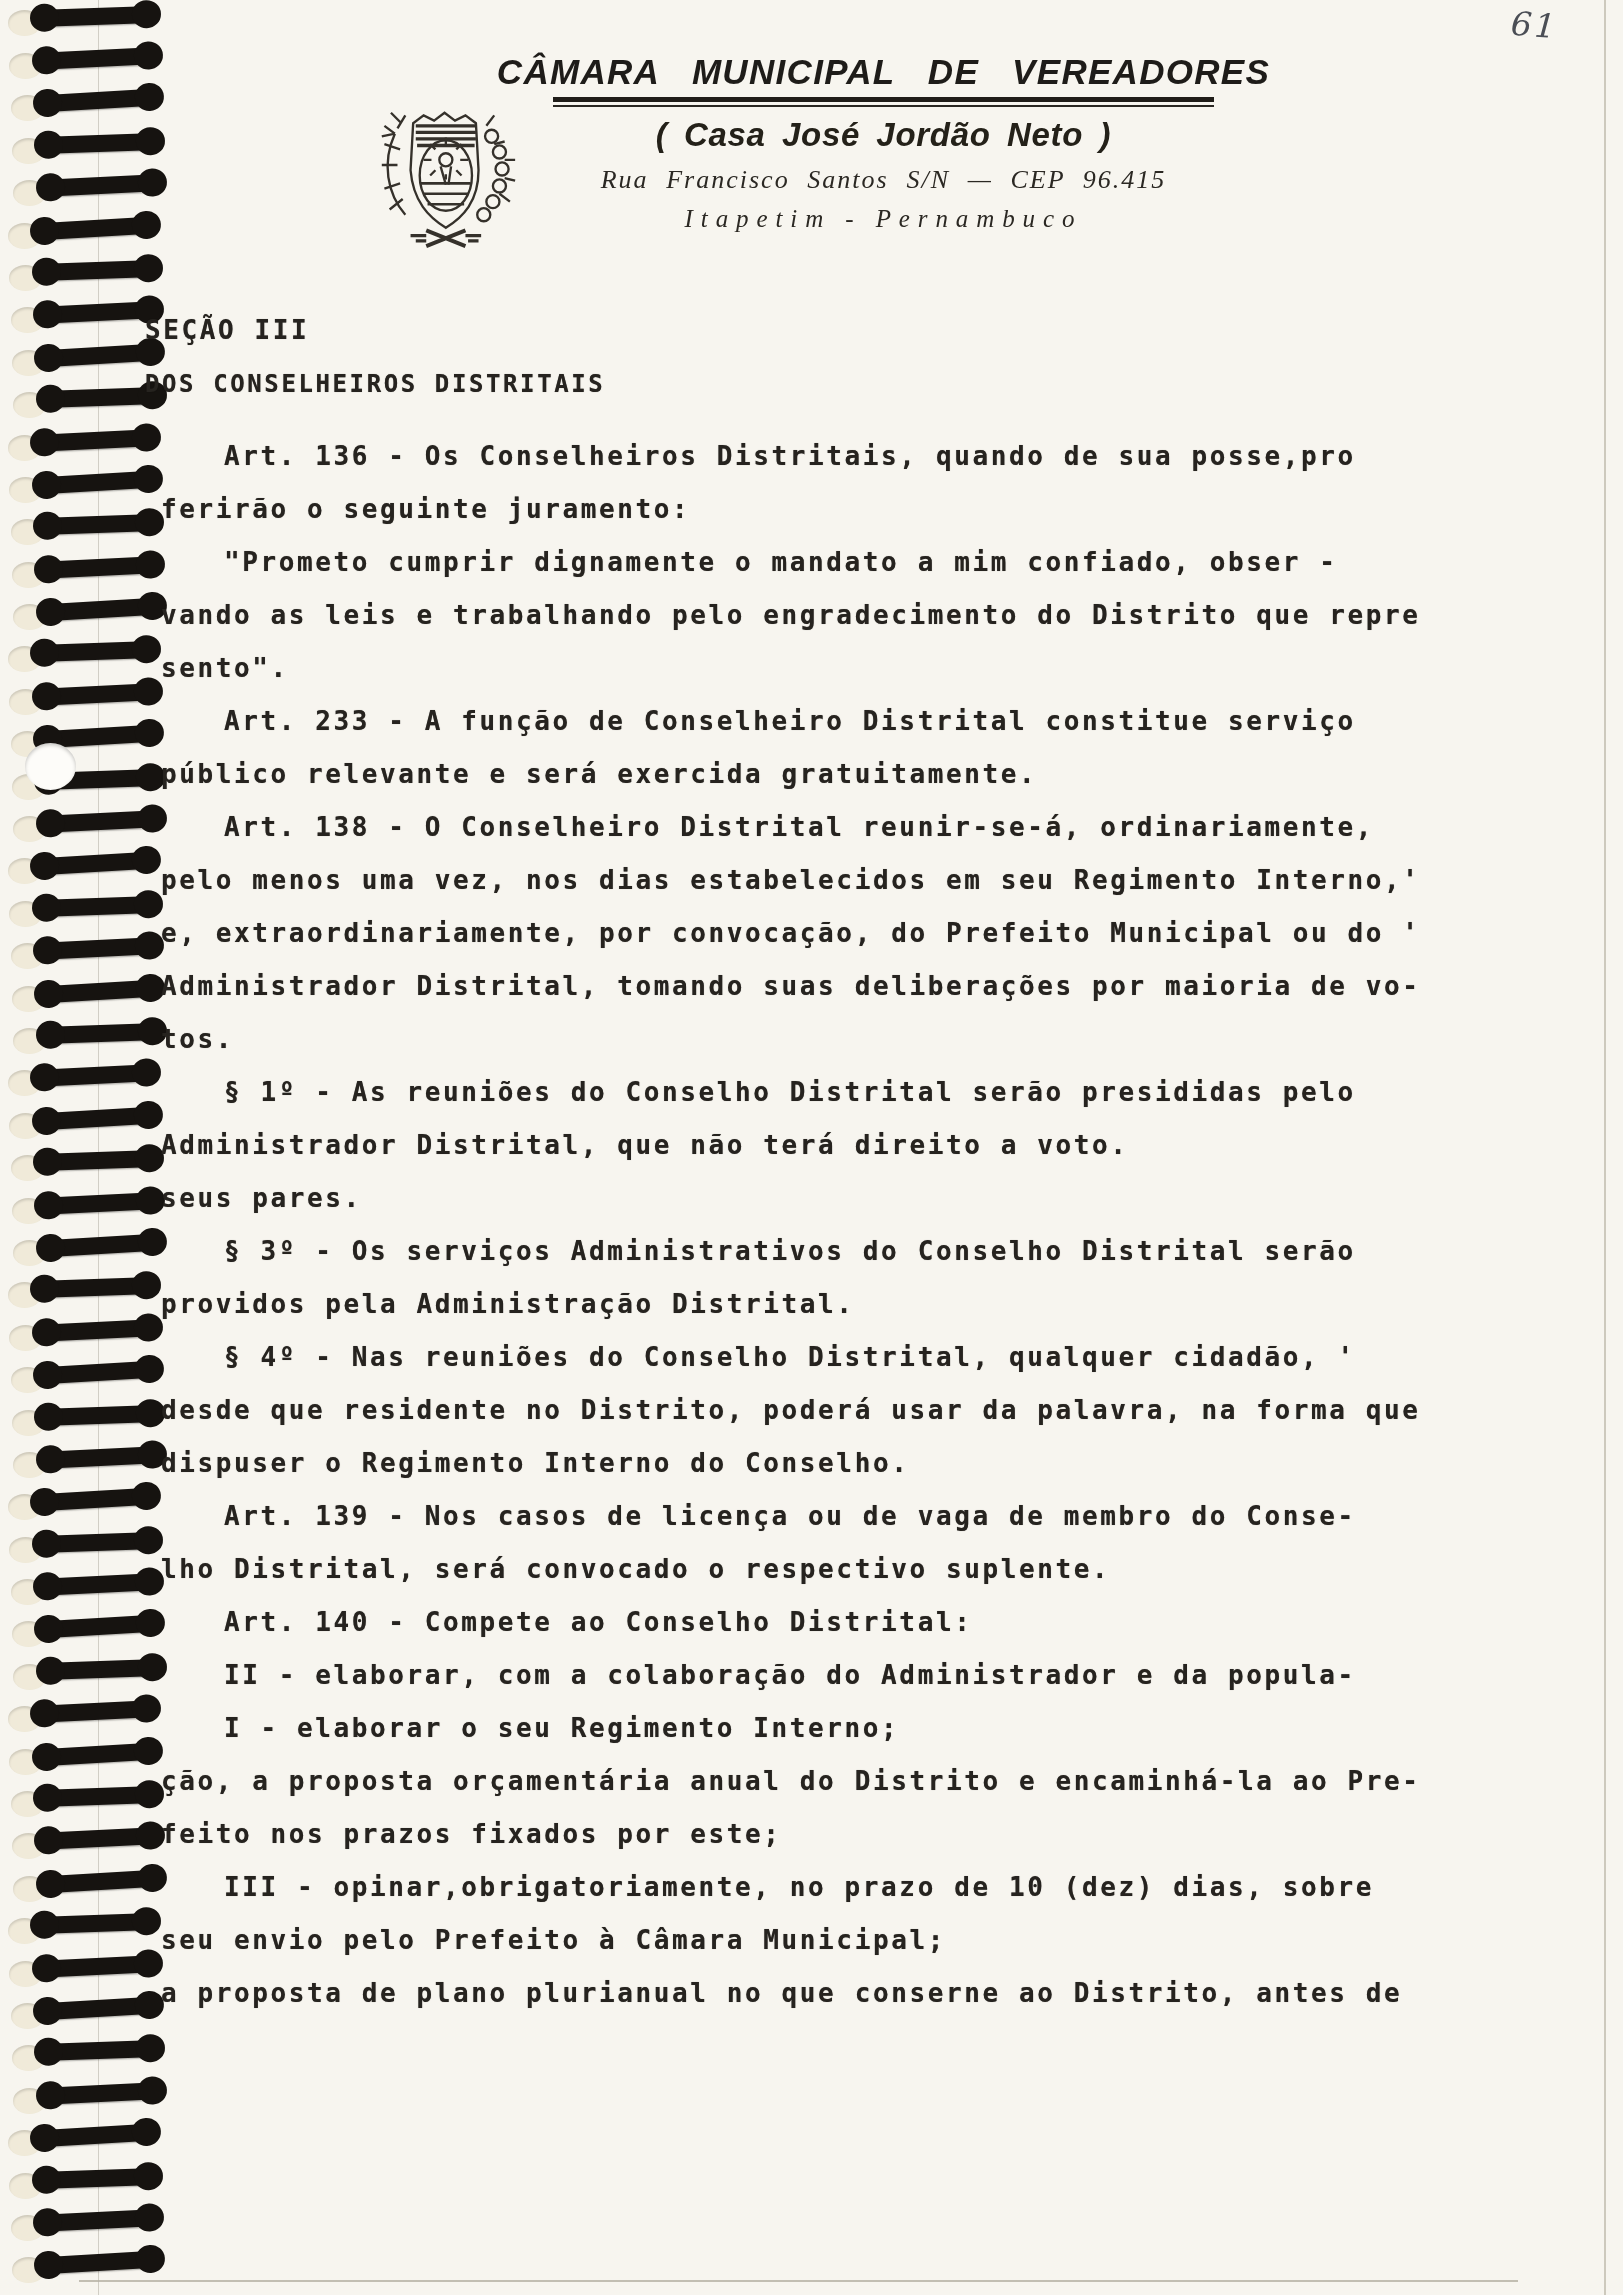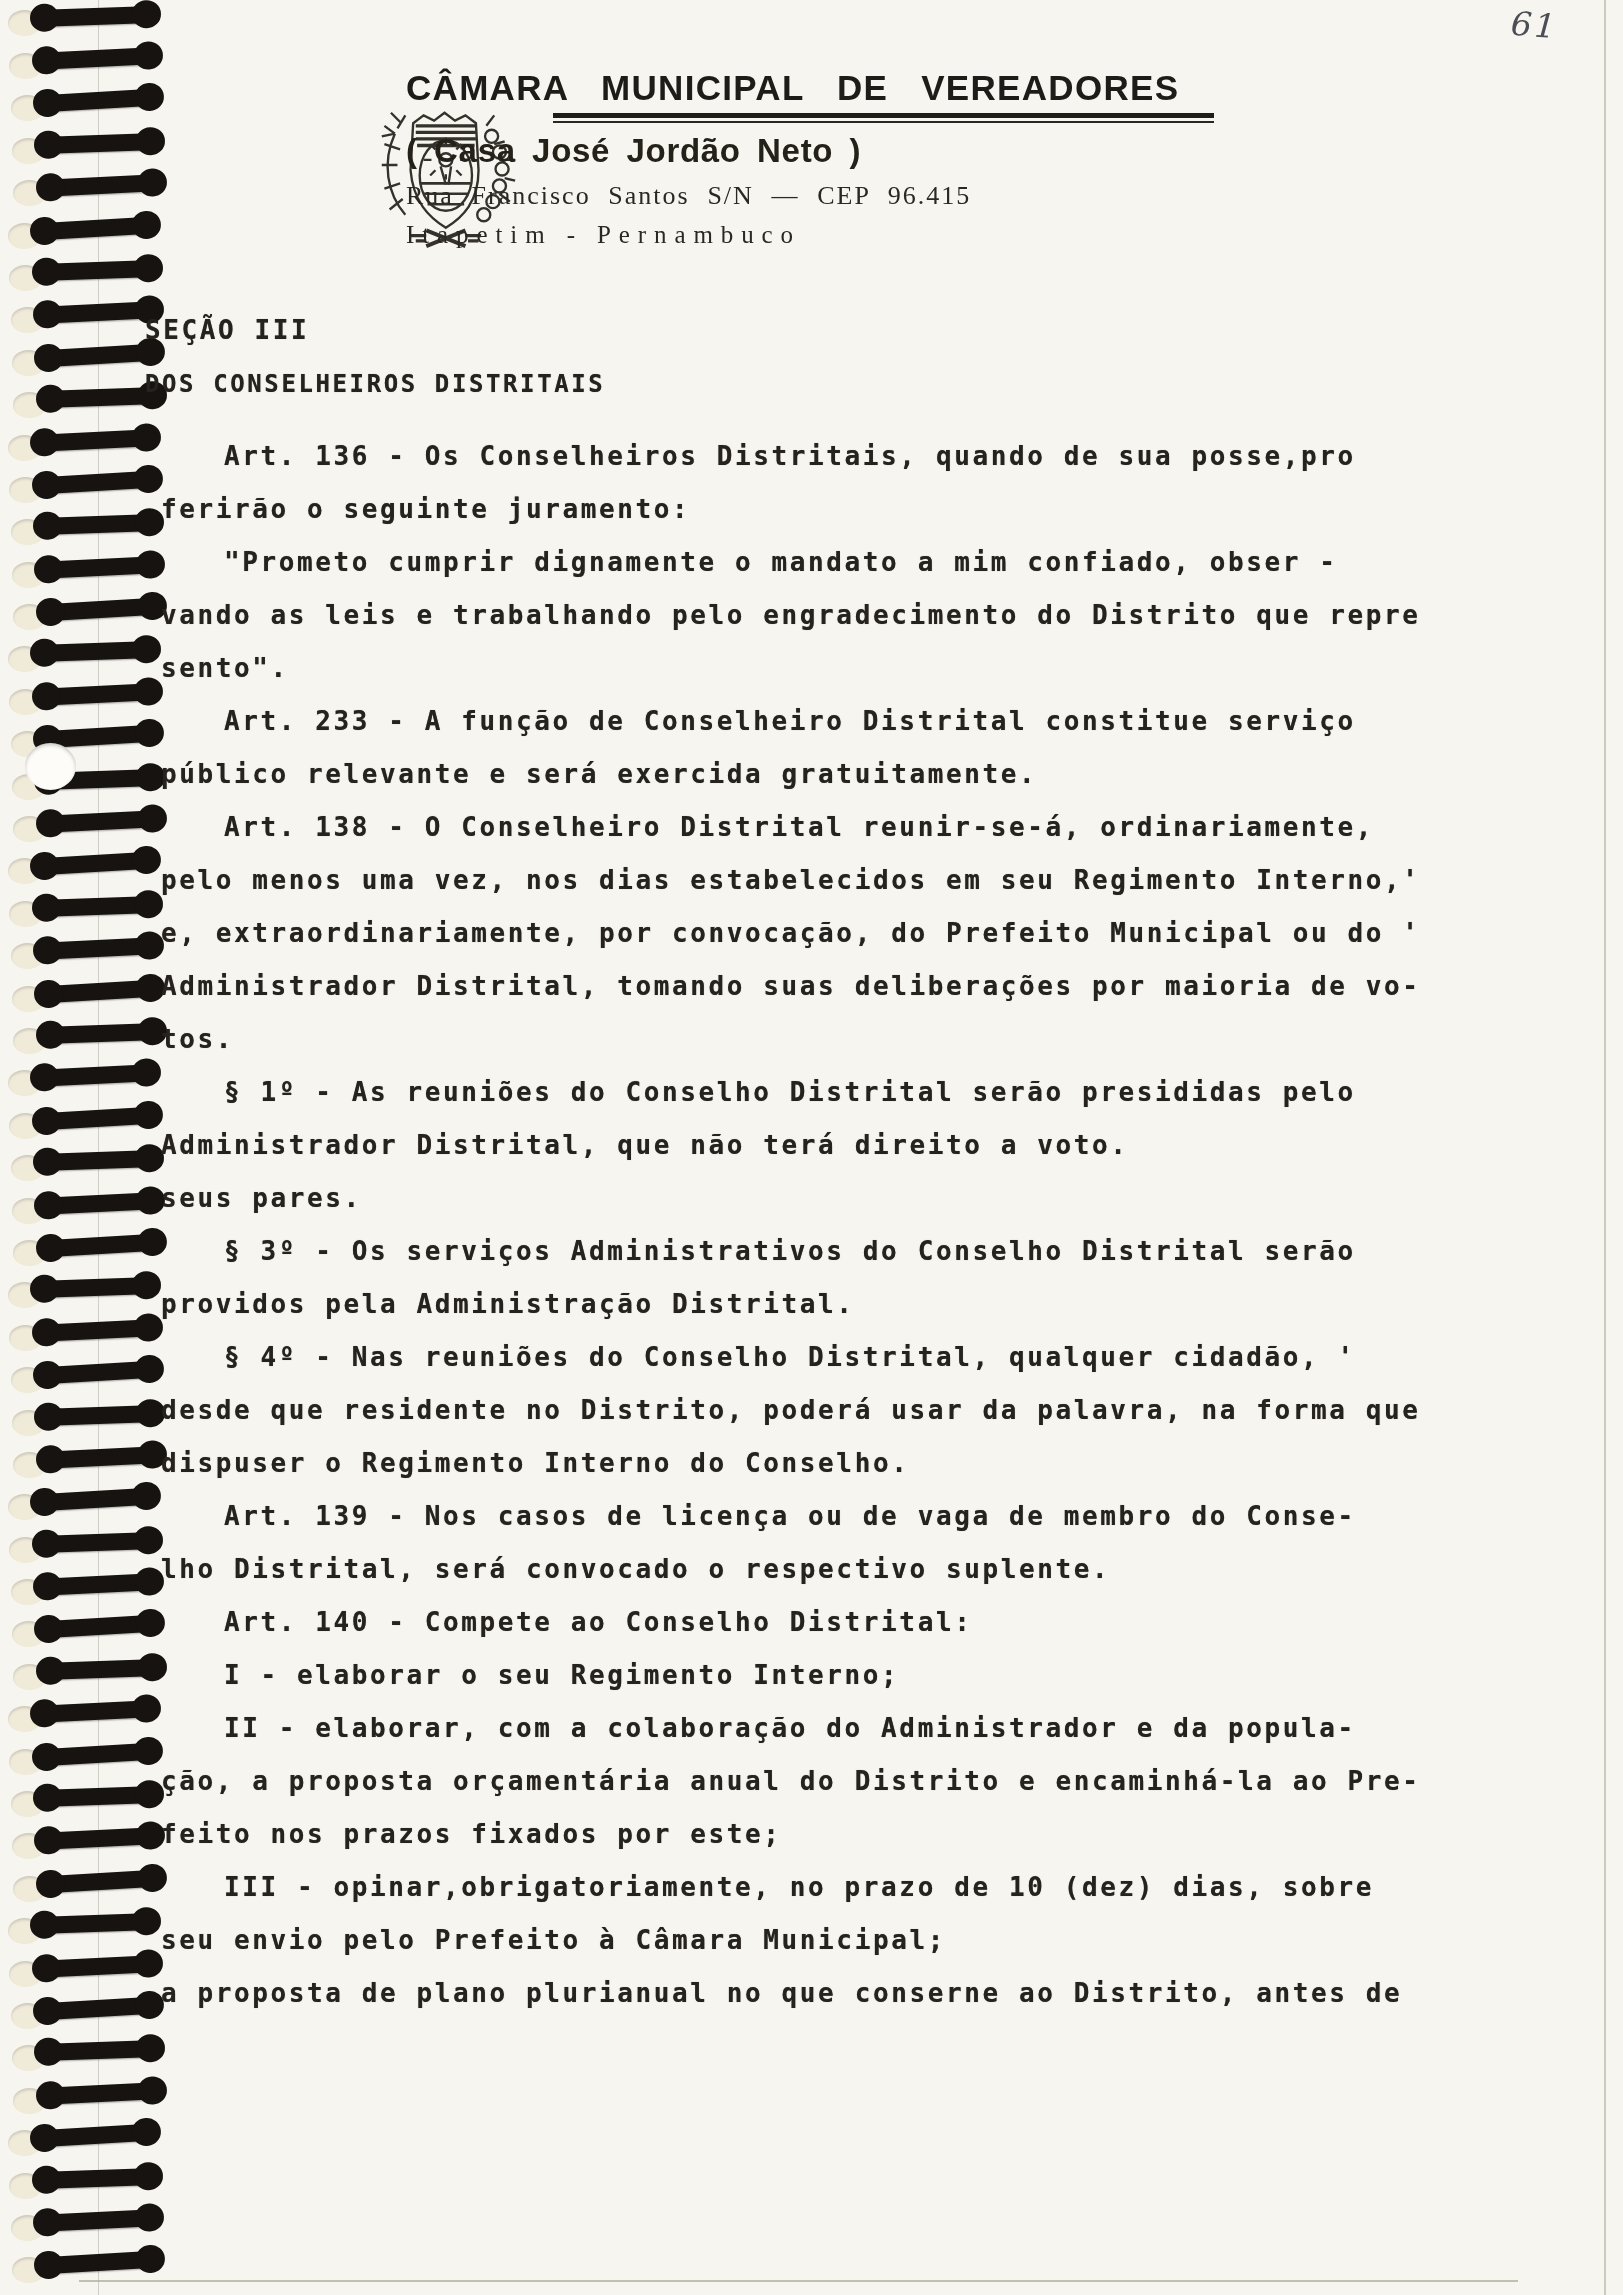--- a/index.html
+++ b/index.html
@@ -30,21 +30,21 @@
         box-shadow:inset 0 2px 3.9px rgba(0,0,0,.22);}
   
   .edge-right{position:absolute;left:1604px;top:0;width:2px;height:100%;background:#bab6a8;opacity:.7;}
   .edge-bottom{position:absolute;left:79px;top:2280px;width:1439px;height:2px;background:#b4b0a2;opacity:.8;}
   
   .pageno{position:absolute;left:1511px;top:6.5px;width:92px;
         font-family:"DejaVu Serif", serif;font-style:italic;
         font-size:33px;color:#4b4e55;transform:rotate(4deg);
         letter-spacing:2.6px;}
   
-  .letterhead{position:absolute;left:406px;top:68px;width:955px;text-align:left;color:#23211d;}
+  .letterhead{position:absolute;left:406px;top:52px;width:955px;text-align:center;color:#23211d;font-style:italic;}
   .org{font-family:"Liberation Sans", sans-serif;font-weight:bold;
         font-size:35px;letter-spacing:1.3px;word-spacing:22px;
         color:#1e1c19;white-space:nowrap;}
   .org-underline{margin:5.2px auto 0 auto;width:661px;height:4.6px;background:#201d19;}
   .org-underline2{margin:3.3px auto 0 auto;width:661px;height:2px;background:#2a2722;}
   .house{margin-top:9.2px;font-family:"Liberation Sans", sans-serif;font-weight:bold;
         font-size:33px;letter-spacing:0.7px;word-spacing:6.5px;color:#242119;white-space:nowrap;}
   .addr{margin-top:10.5px;font-family:"Liberation Serif", serif;
         font-size:26px;letter-spacing:2px;word-spacing:9.2px;color:#2b2823;white-space:nowrap;}
   .city{margin-top:10.5px;font-family:"Liberation Serif", serif;
@@ -354,22 +354,22 @@
       <div class="tl">Administrador Distrital, que não terá direito a voto.</div>
       <div class="tl">seus pares.</div>
       <div class="tl ind">§ 3º - Os serviços Administrativos do Conselho Distrital serão</div>
       <div class="tl">providos pela Administração Distrital.</div>
       <div class="tl ind">§ 4º - Nas reuniões do Conselho Distrital, qualquer cidadão, '</div>
       <div class="tl">desde que residente no Distrito, poderá usar da palavra, na forma que</div>
       <div class="tl">dispuser o Regimento Interno do Conselho.</div>
       <div class="tl ind">Art. 139 - Nos casos de licença ou de vaga de membro do Conse-</div>
       <div class="tl">lho Distrital, será convocado o respectivo suplente.</div>
       <div class="tl ind">Art. 140 - Compete ao Conselho Distrital:</div>
+      <div class="tl ind">II - elaborar, com a colaboração do Administrador e da popula-</div>
       <div class="tl ind">I - elaborar o seu Regimento Interno;</div>
-      <div class="tl ind">II - elaborar, com a colaboração do Administrador e da popula-</div>
       <div class="tl">ção, a proposta orçamentária anual do Distrito e encaminhá-la ao Pre-</div>
       <div class="tl">feito nos prazos fixados por este;</div>
       <div class="tl ind">III - opinar,obrigatoriamente, no prazo de 10 (dez) dias, sobre</div>
       <div class="tl">seu envio pelo Prefeito à Câmara Municipal;</div>
       <div class="tl">a proposta de plano plurianual no que conserne ao Distrito, antes de</div>
     </div>
 
   <div class="edge-right"></div>
   <div class="edge-bottom"></div>
 </div>

